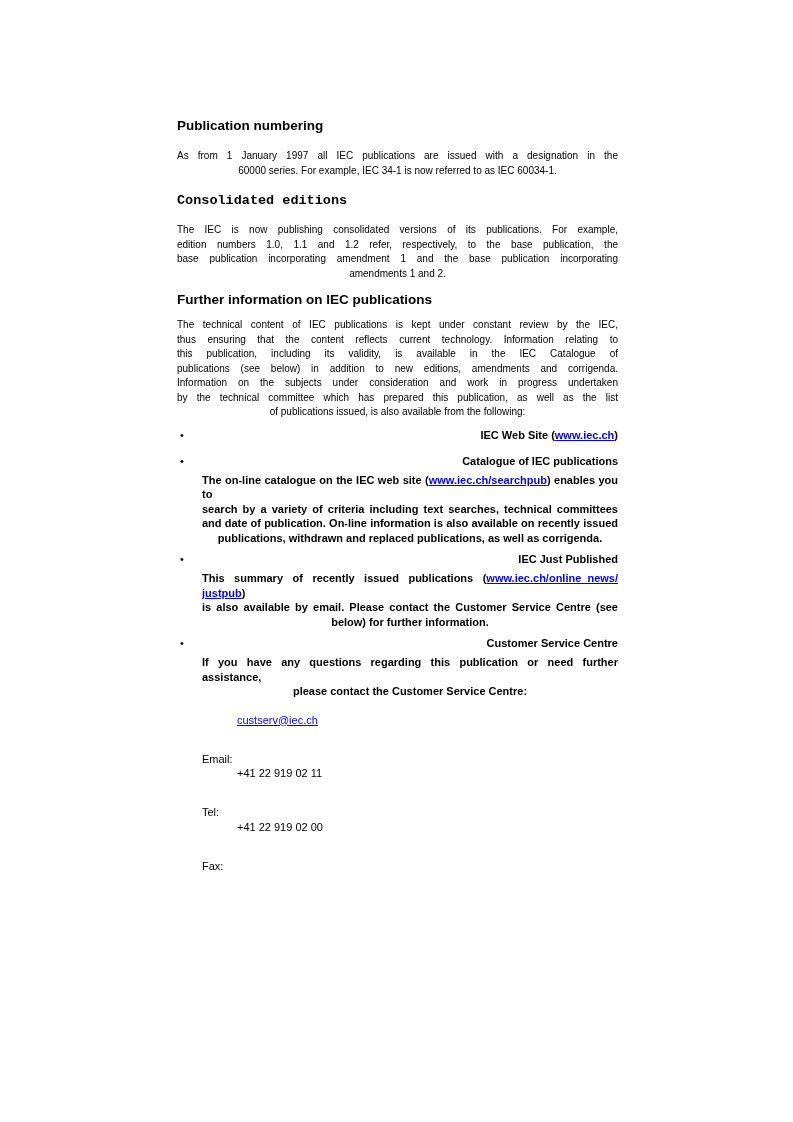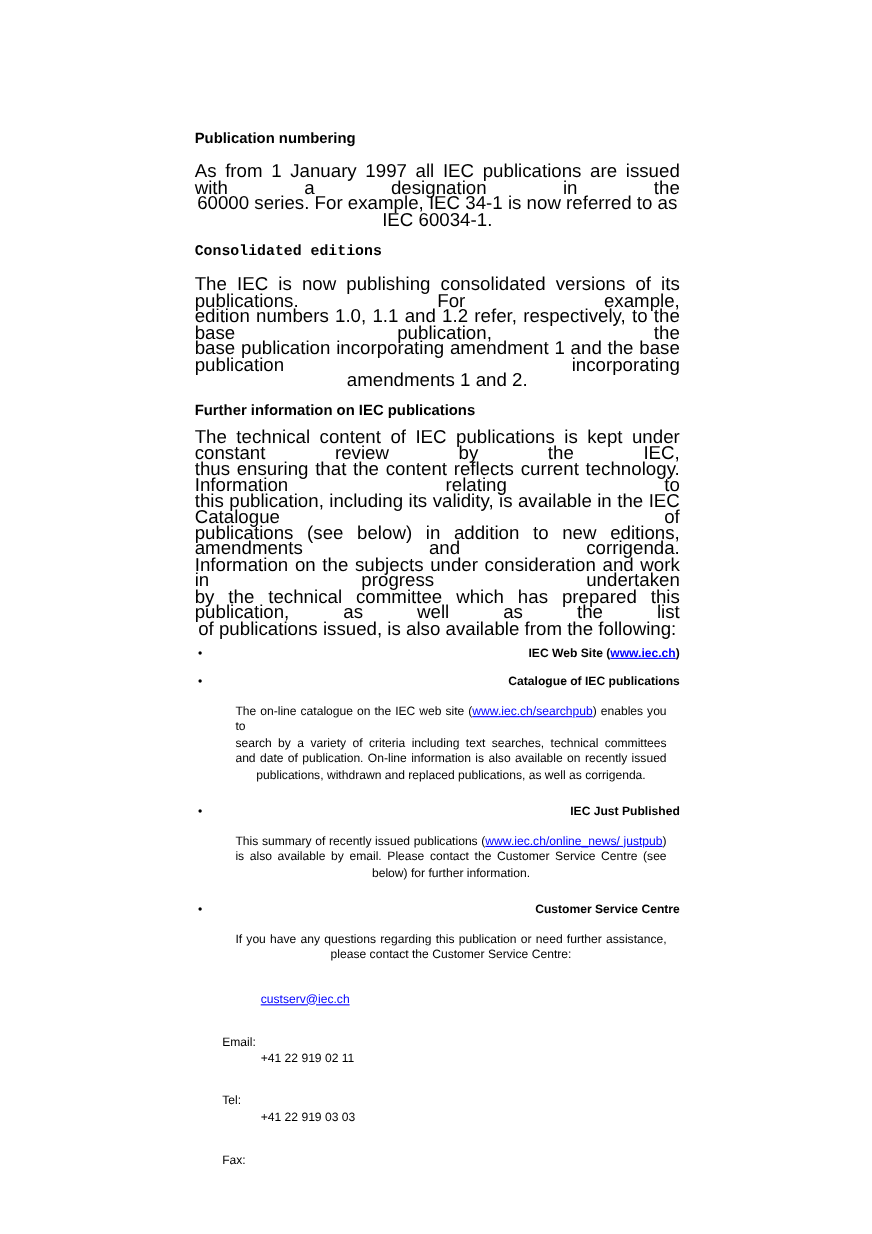--- a/index.html
+++ b/index.html
@@ -24,21 +24,21 @@
   }
   .heading {
     font-size: 13.5px;
     font-weight: bold;
     line-height: 16px;
     margin: 0 0 15px 0;
   }
   .heading.h2 { margin-bottom: 14px; font-family: Liberation Mono, monospace; }
   .heading.h3 { margin-bottom: 10px; }
   .para {
-    font-size: 17px;
+    font-size: 10px;
     line-height: 14.5px;
     margin: 0;
   }
   .para.p1 { margin-bottom: 15px; }
   .para.p2 { margin-bottom: 11px; }
   .para.p3 { margin-bottom: 8px; }
   .line { text-align: center; }
   .line.jl {
     text-align: justify;
     text-align-last: justify;
@@ -59,21 +59,22 @@
   .bullet-title {
     font-size: 11px;
     font-weight: bold;
     line-height: 14.5px;
     margin: 0 0 4.5px 0;
   }
   .bullet-title .line { text-align: right; }
   .bullet-body {
     font-size: 11px;
     line-height: 14.5px;
-    margin: 12px;
+    margin: 0;
+    font-weight: bold;
   }
   .link {
     color: var(--link-color, #0000ff);
     text-decoration: underline;
     cursor: pointer;
   }
   .contact-block {
     margin-top: 14px;
     margin-left: 25px;
     font-size: 11px;
@@ -173,18 +174,18 @@
       <div class="contact-row">
         <span class="contact-label">Email:</span>
         <span class="contact-value link">custserv@iec.ch</span>
       </div>
       <div class="contact-row">
         <span class="contact-label">Tel:</span>
         <span class="contact-value">+41 22 919 02 11</span>
       </div>
       <div class="contact-row">
         <span class="contact-label">Fax:</span>
-        <span class="contact-value">+41 22 919 03 03</span>
+        <span class="contact-value">+41 22 919 02 00</span>
       </div>
     </div>
 
   </div>
 </div>
 
 </body></html>

